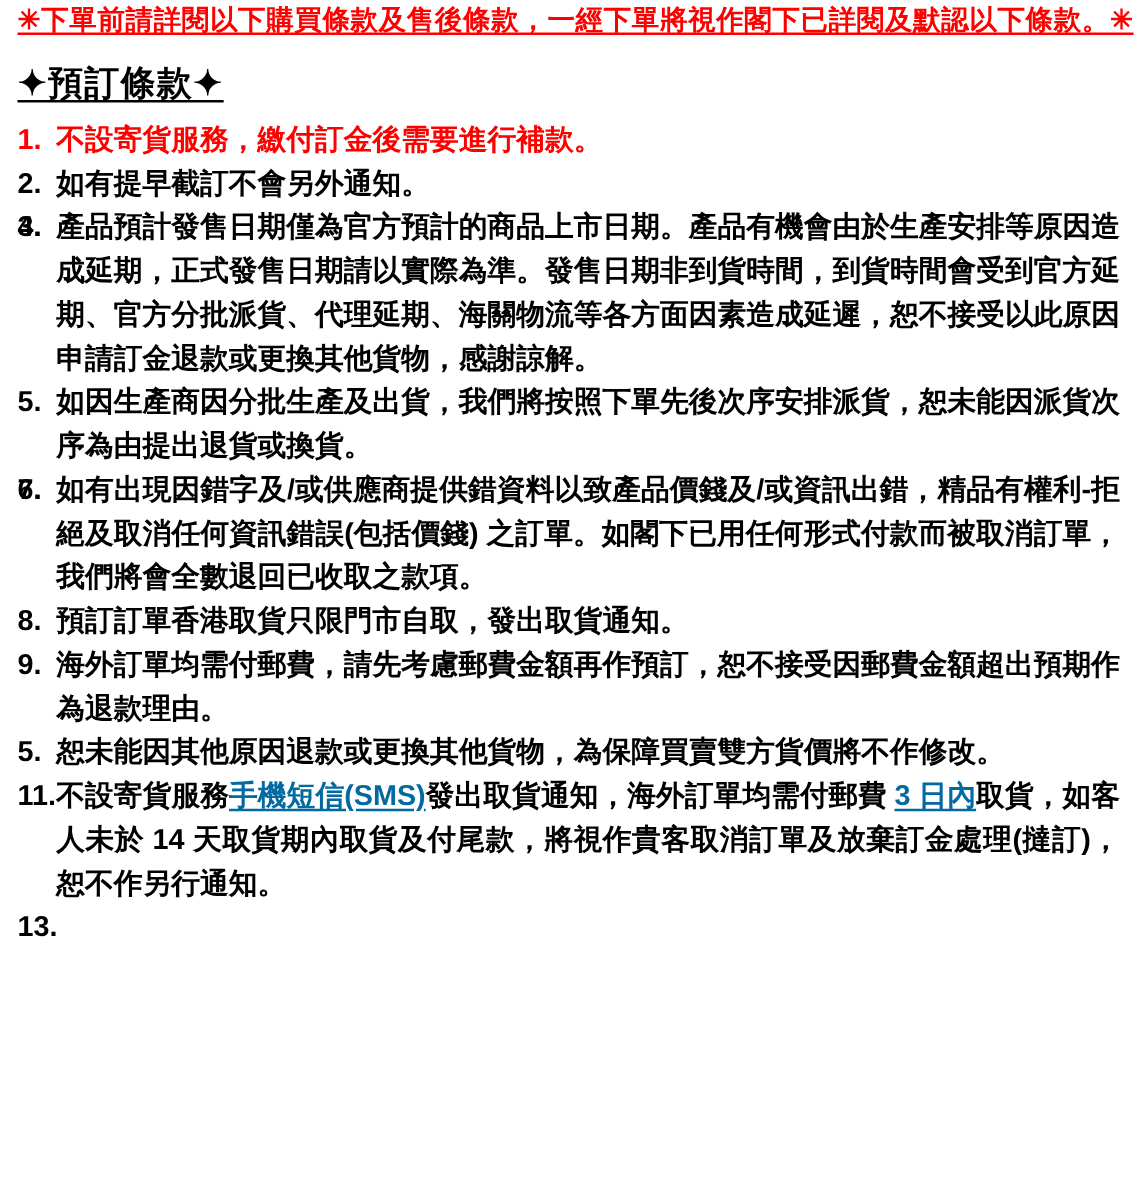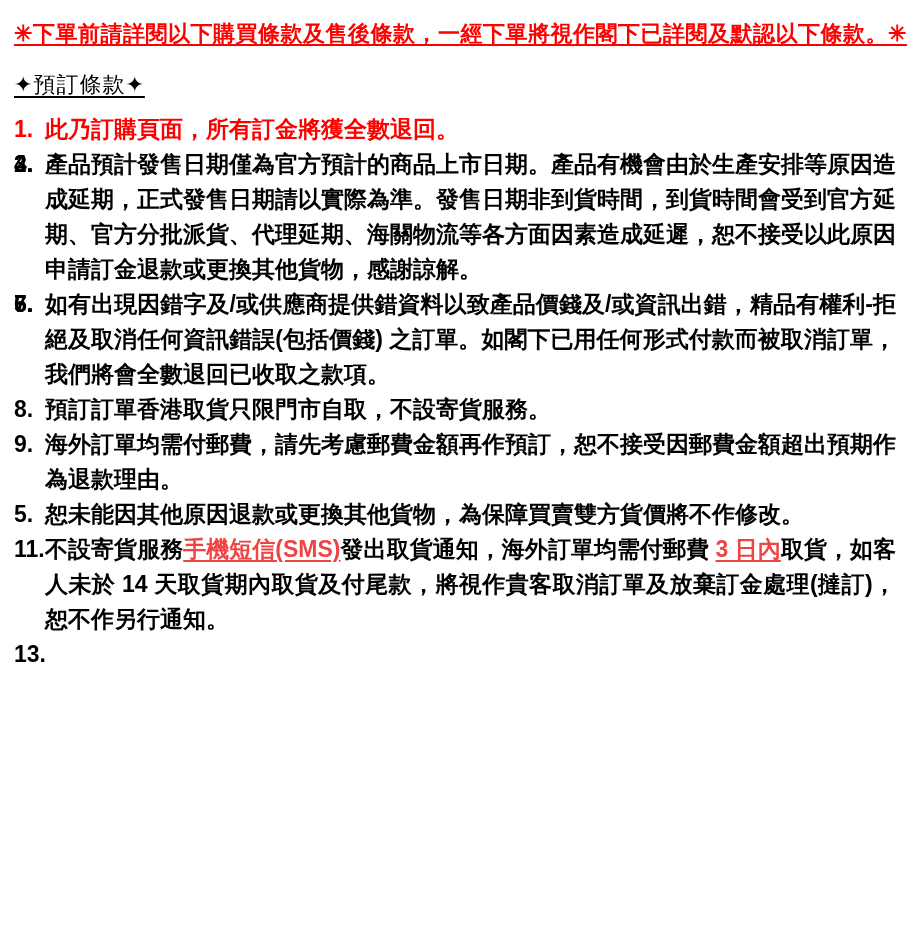--- a/index.html
+++ b/index.html
@@ -10,41 +10,41 @@
   body {
     width: 913px;
     height: 948px;
     overflow: hidden;
     font-family: "Liberation Sans", sans-serif;
     font-weight: 700;
     color: #000000;
     -webkit-font-smoothing: antialiased;
   }
   .page {
-    padding: 19px 17px 0 14px;
+    padding: 1px 17px 0 14px;
   }
   
   .notice {
     margin: 0;
     font-size: 22px;
     line-height: 30px;
     color: #ff0000;
     text-decoration: underline;
     text-decoration-thickness: 2px;
     text-underline-offset: 3px;
     white-space: nowrap;
     letter-spacing: 0.5px;
   }
   
   .section-title {
     display: inline-block;
     margin: 21px 0 0 0;
-    font-size: 22px;
+    font-size: 28px;
     line-height: 29px;
-    font-weight: 400;
+    font-weight: 700;
     color: #000000;
     text-decoration: underline;
     text-decoration-thickness: 2px;
     text-underline-offset: 4px;
     letter-spacing: 1px;
   }
   
   .terms {
     list-style: none;
     margin: 13px 0 0 0;
@@ -64,62 +64,64 @@
     left: 0;
     top: 0;
     white-space: nowrap;
   }
   .terms li.red,
   .terms li.red .term-number,
   .part.red {
     color: #ff0000;
   }
   .part.red-underline {
-    color: #ef4444;
+    color: #0369a1;
     text-decoration: underline;
     text-decoration-thickness: 2px;
     text-underline-offset: 3px;
   }
 </style>
 </head>
 <body>
 
 <div class="page">
   <p class="notice">✳下單前請詳閱以下購買條款及售後條款，一經下單將視作閣下已詳閱及默認以下條款。✳</p>
 
   <h2 class="section-title">✦預訂條款✦</h2>
 
   <ol class="terms">
       <li class="red">
     <span class="term-number">1.</span>
-    <span class="term-body"><span class="part red">此乃訂購頁面，所有訂金將獲全數退回。</span></span>
+    <span class="term-body"><span class="part red">不設寄貨服務，繳付訂金後需要進行補款。</span></span>
   </li>
       <li>
     <span class="term-number">2.</span>
+    <span class="term-body"><span class="part normal">如有提早截訂不會另外通知。</span></span>
   </li>
       <li>
     <span class="term-number">3.</span>
   </li>
       <li>
     <span class="term-number">4.</span>
     <span class="term-body"><span class="part normal">產品預計發售日期僅為官方預計的商品上市日期。產品有機會由於生產安排等原因造成延期，正式發售日期請以實際為準。發售日期非到貨時間，到貨時間會受到官方延期、官方分批派貨、代理延期、海關物流等各方面因素造成延遲，恕不接受以此原因申請訂金退款或更換其他貨物，感謝諒解。</span></span>
   </li>
       <li>
     <span class="term-number">5.</span>
+    <span class="term-body"><span class="part normal">如因生產商因分批生產及出貨，我們將按照下單先後次序安排派貨，恕未能因派貨次序為由提出退貨或換貨。</span></span>
   </li>
       <li>
     <span class="term-number">6.</span>
   </li>
       <li>
     <span class="term-number">7.</span>
     <span class="term-body"><span class="part normal">如有出現因錯字及/或供應商提供錯資料以致產品價錢及/或資訊出錯，精品有權利-拒絕及取消任何資訊錯誤(包括價錢) 之訂單。如閣下已用任何形式付款而被取消訂單，我們將會全數退回已收取之款項。</span></span>
   </li>
       <li>
     <span class="term-number">8.</span>
-    <span class="term-body"><span class="part normal">預訂訂單香港取貨只限門市自取，不設寄貨服務。</span></span>
+    <span class="term-body"><span class="part normal">預訂訂單香港取貨只限門市自取，發出取貨通知。</span></span>
   </li>
       <li>
     <span class="term-number">9.</span>
     <span class="term-body"><span class="part normal">海外訂單均需付郵費，請先考慮郵費金額再作預訂，恕不接受因郵費金額超出預期作為退款理由。</span></span>
   </li>
       <li>
     <span class="term-number">5.</span>
     <span class="term-body"><span class="part normal">恕未能因其他原因退款或更換其他貨物，為保障買賣雙方貨價將不作修改。</span></span>
   </li>
       <li>

